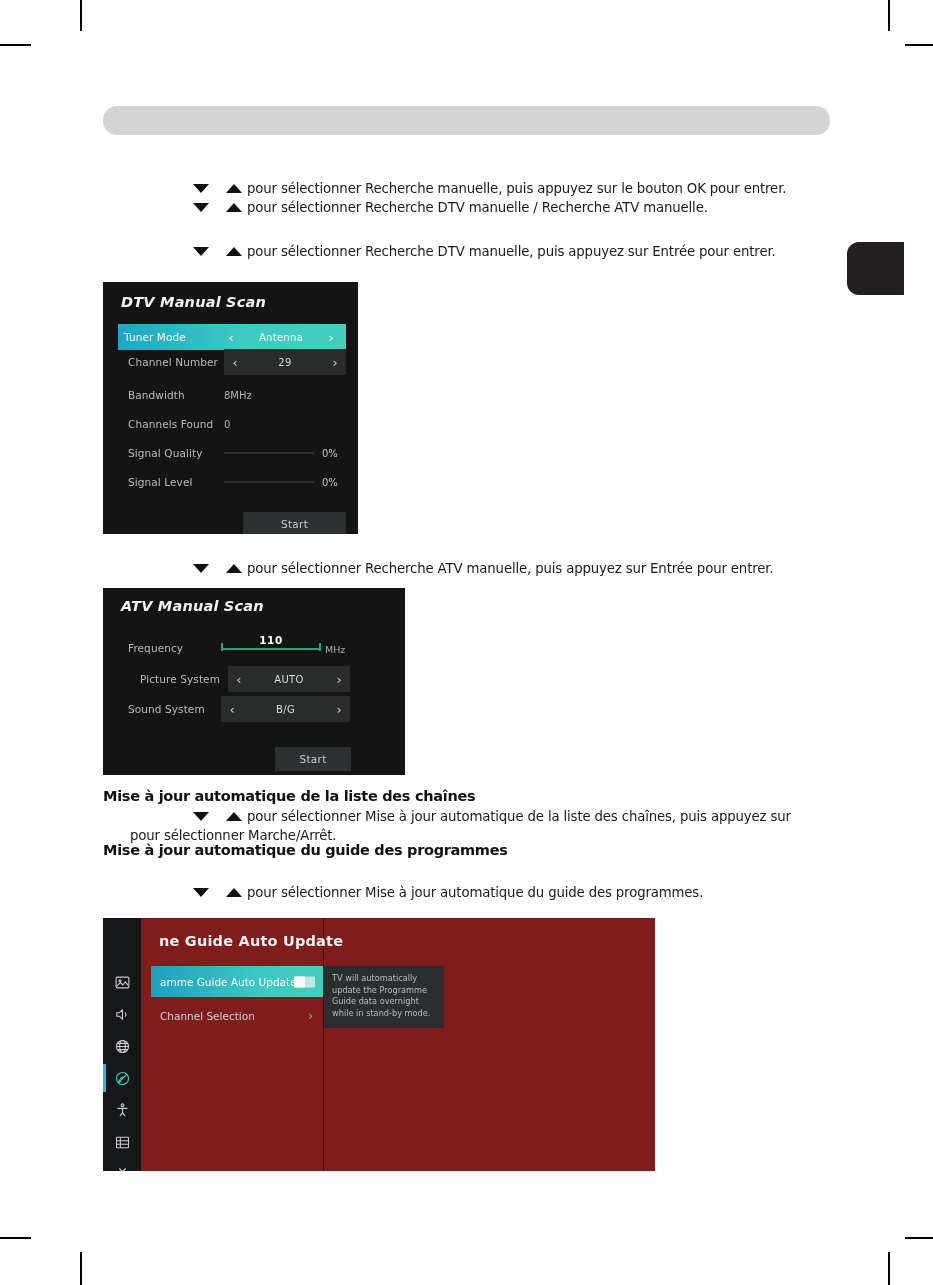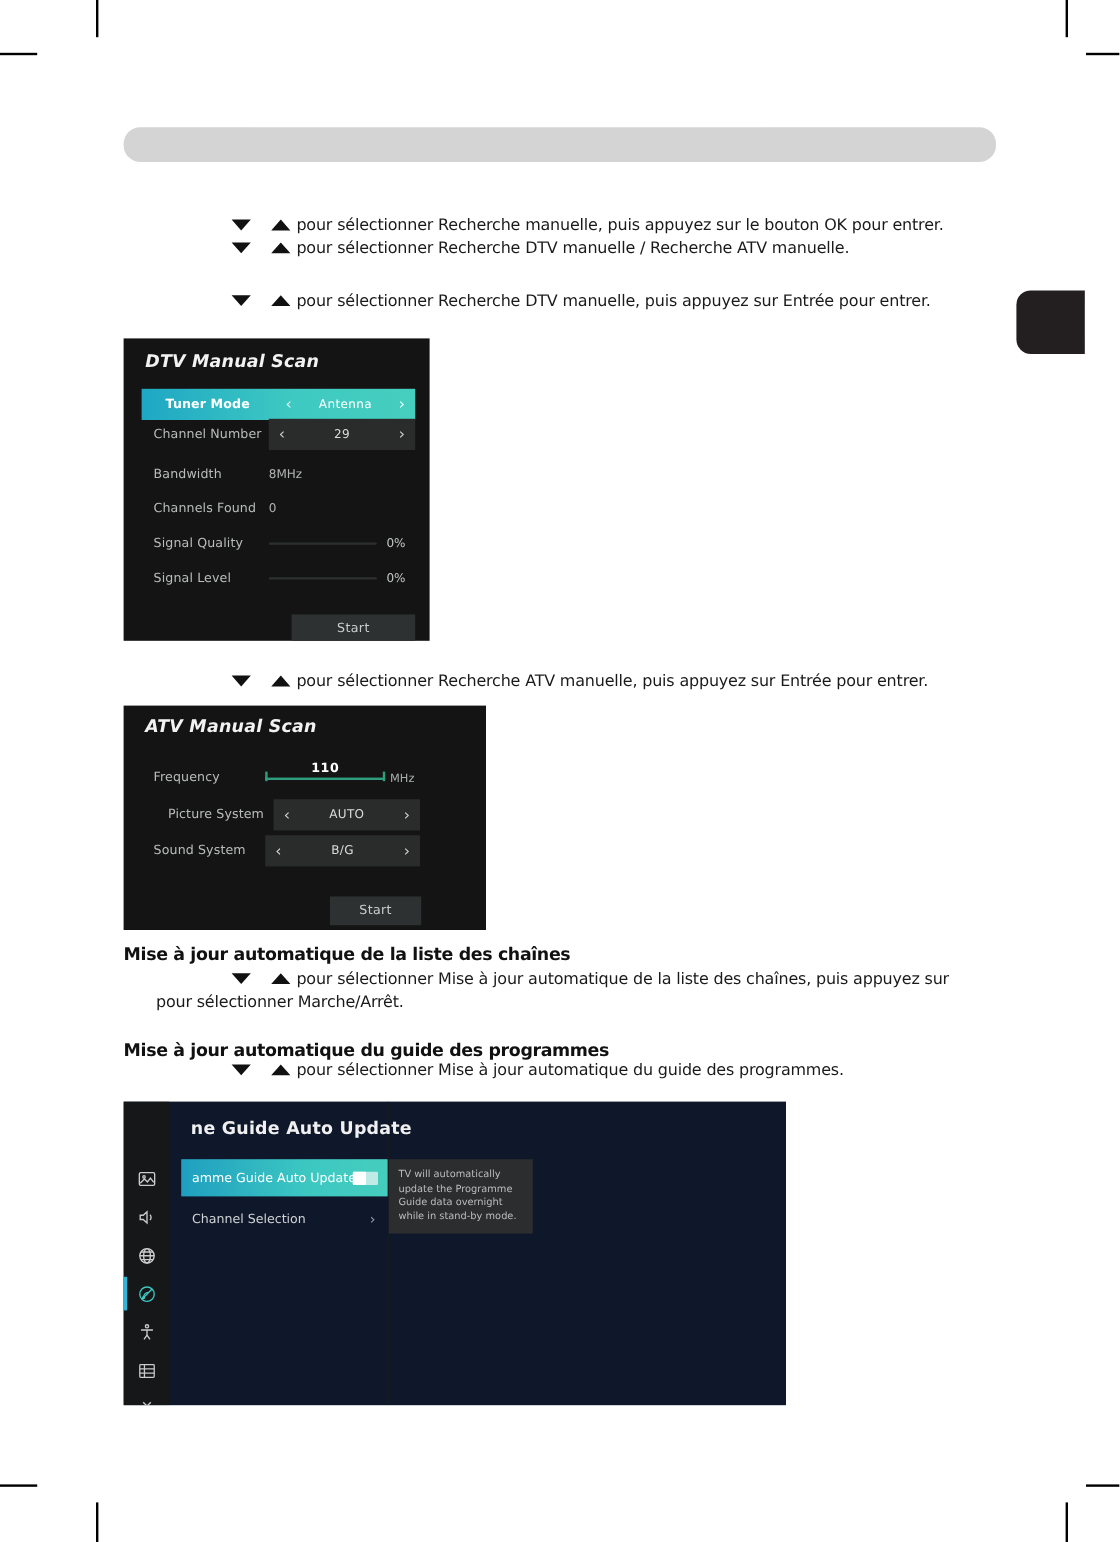--- a/index.html
+++ b/index.html
@@ -144,21 +144,21 @@
     position:absolute;top:-2px;left:50%;transform:translateX(-50%);
     color:#ffffff;font-size:10.5px;font-weight:bold;letter-spacing:0.5px;
   }
   .freq-unit{
     position:absolute;color:#a8acac;font-size:9.5px;
   }
 
   
   .big-panel{
     position:absolute;left:103px;top:918px;width:552px;height:253px;
-    background:#0f172a;overflow:hidden;
+    background:#7f1d1d;overflow:hidden;
   }
   .bp-sidebar{
     position:absolute;left:0;top:0;width:38px;height:100%;
     background:#151718;
   }
   .bp-icon{
     position:absolute;left:0;width:38px;height:32px;
     display:flex;align-items:center;justify-content:center;
     color:#c8cccc;
   }
@@ -236,21 +236,21 @@
 
   <div class="instr" style="left:193px;top:244px;">
     <span class="arrows"><span class="tri tri-down"></span><span class="gap"></span><span class="tri tri-up"></span></span><span class="gap2"></span><span>pour sélectionner Recherche DTV manuelle, puis appuyez sur Entrée pour entrer.</span>
   </div>
 
   <div class="tv-panel" style="left:103px;top:282px;width:255px;height:252px;">
 
     <div class="tv-title" style="left:18px;top:12px;">DTV Manual Scan</div>
 
     <div class="row row-hl" style="left:15px;top:42px;width:228px;height:26px;">
-      <div class="row-label" style="margin-left:20px;width:96px;font-weight:bold;">Tuner Mode</div>
+      <div class="row-label" style="margin-left:6px;width:96px;">Tuner Mode</div>
       <div class="stepper on-hl" style="width:122px;">
         <div class="chev">‹</div>
         <div class="stepper-val">Antenna</div>
         <div class="chev">›</div>
       </div>
     </div>
 
     <div class="row" style="left:15px;top:67px;width:228px;height:26px;">
       <div class="row-label" style="margin-left:10px;width:96px;">Channel Number</div>
       <div class="stepper" style="width:122px;">
@@ -324,21 +324,21 @@
 
     <div class="startbtn" style="left:172px;top:159px;width:76px;height:24px;">Start</div>
   </div>
 
   <div class="heading" style="left:103px;top:788px;">Mise à jour automatique de la liste des chaînes</div>
   <div class="instr" style="left:193px;top:809px;">
     <span class="arrows"><span class="tri tri-down"></span><span class="gap"></span><span class="tri tri-up"></span></span><span class="gap2"></span><span>pour sélectionner Mise à jour automatique de la liste des chaînes, puis appuyez sur</span>
   </div>
   <div class="instr" style="left:130px;top:828px;">pour sélectionner Marche/Arrêt.</div>
 
-  <div class="heading" style="left:103px;top:868px;text-align:right;">Mise à jour automatique du guide des programmes</div>
+  <div class="heading" style="left:103px;top:842px;text-align:right;">Mise à jour automatique du guide des programmes</div>
   <div class="instr" style="left:193px;top:885px;">
     <span class="arrows"><span class="tri tri-down"></span><span class="gap"></span><span class="tri tri-up"></span></span><span class="gap2"></span><span>pour sélectionner Mise à jour automatique du guide des programmes.</span>
   </div>
 
   <div class="big-panel">
 
     <div class="bp-sidebar"></div>
 
     <div class="bp-icon" style="top:48px;">
       <svg width="17" height="17" viewBox="0 0 24 24" fill="none" stroke="currentColor" stroke-width="1.6">

